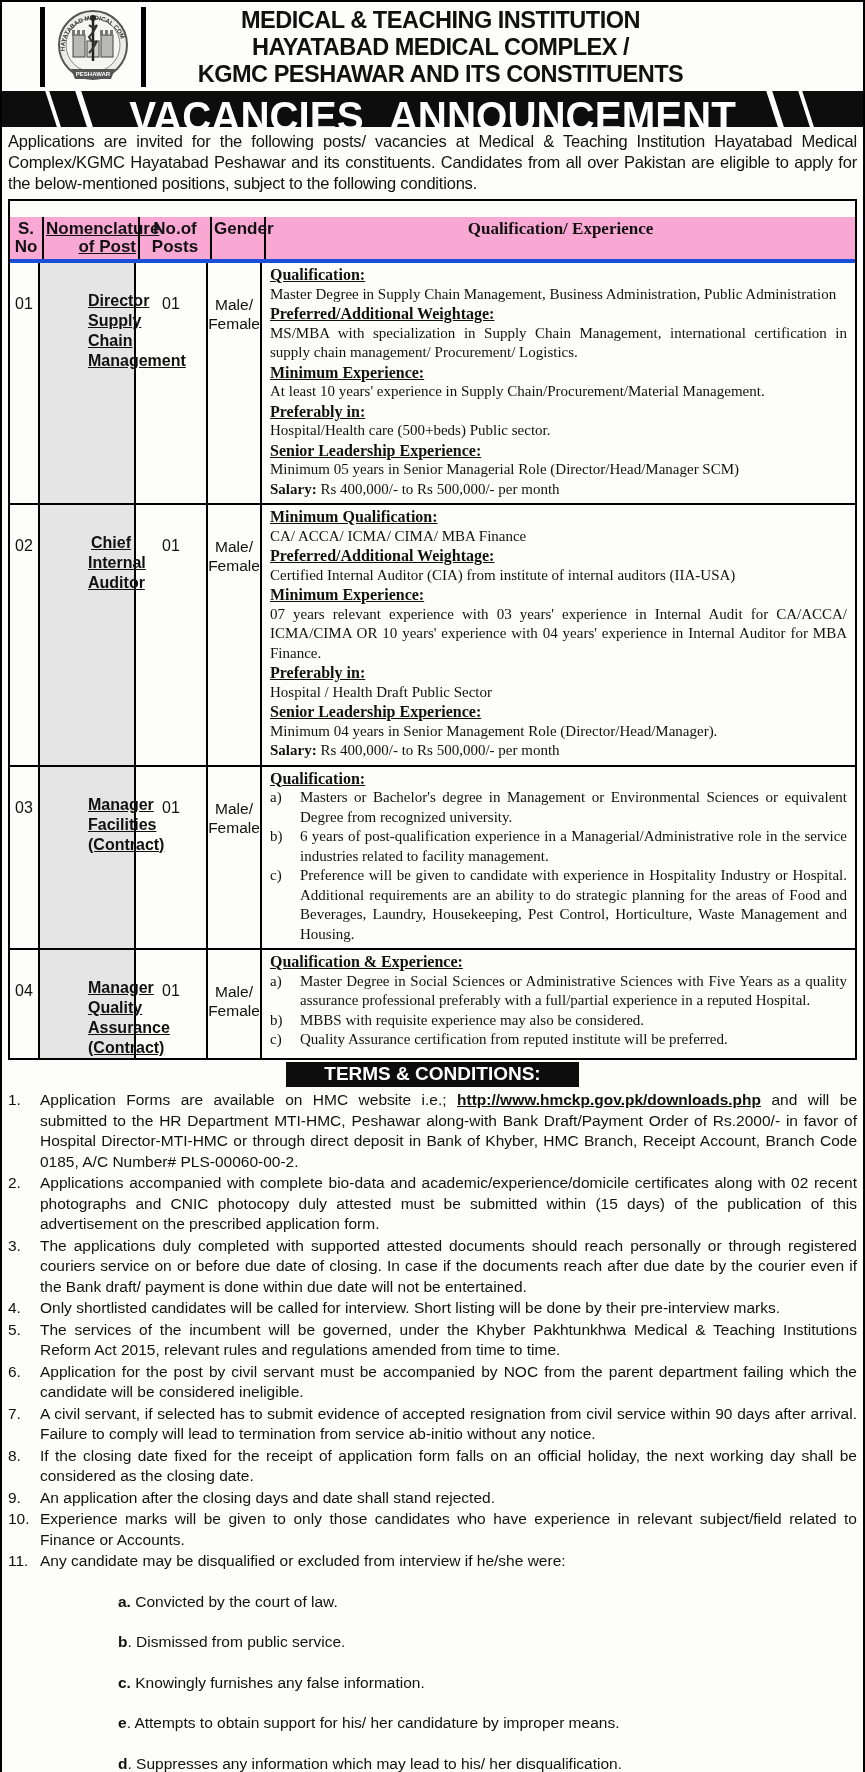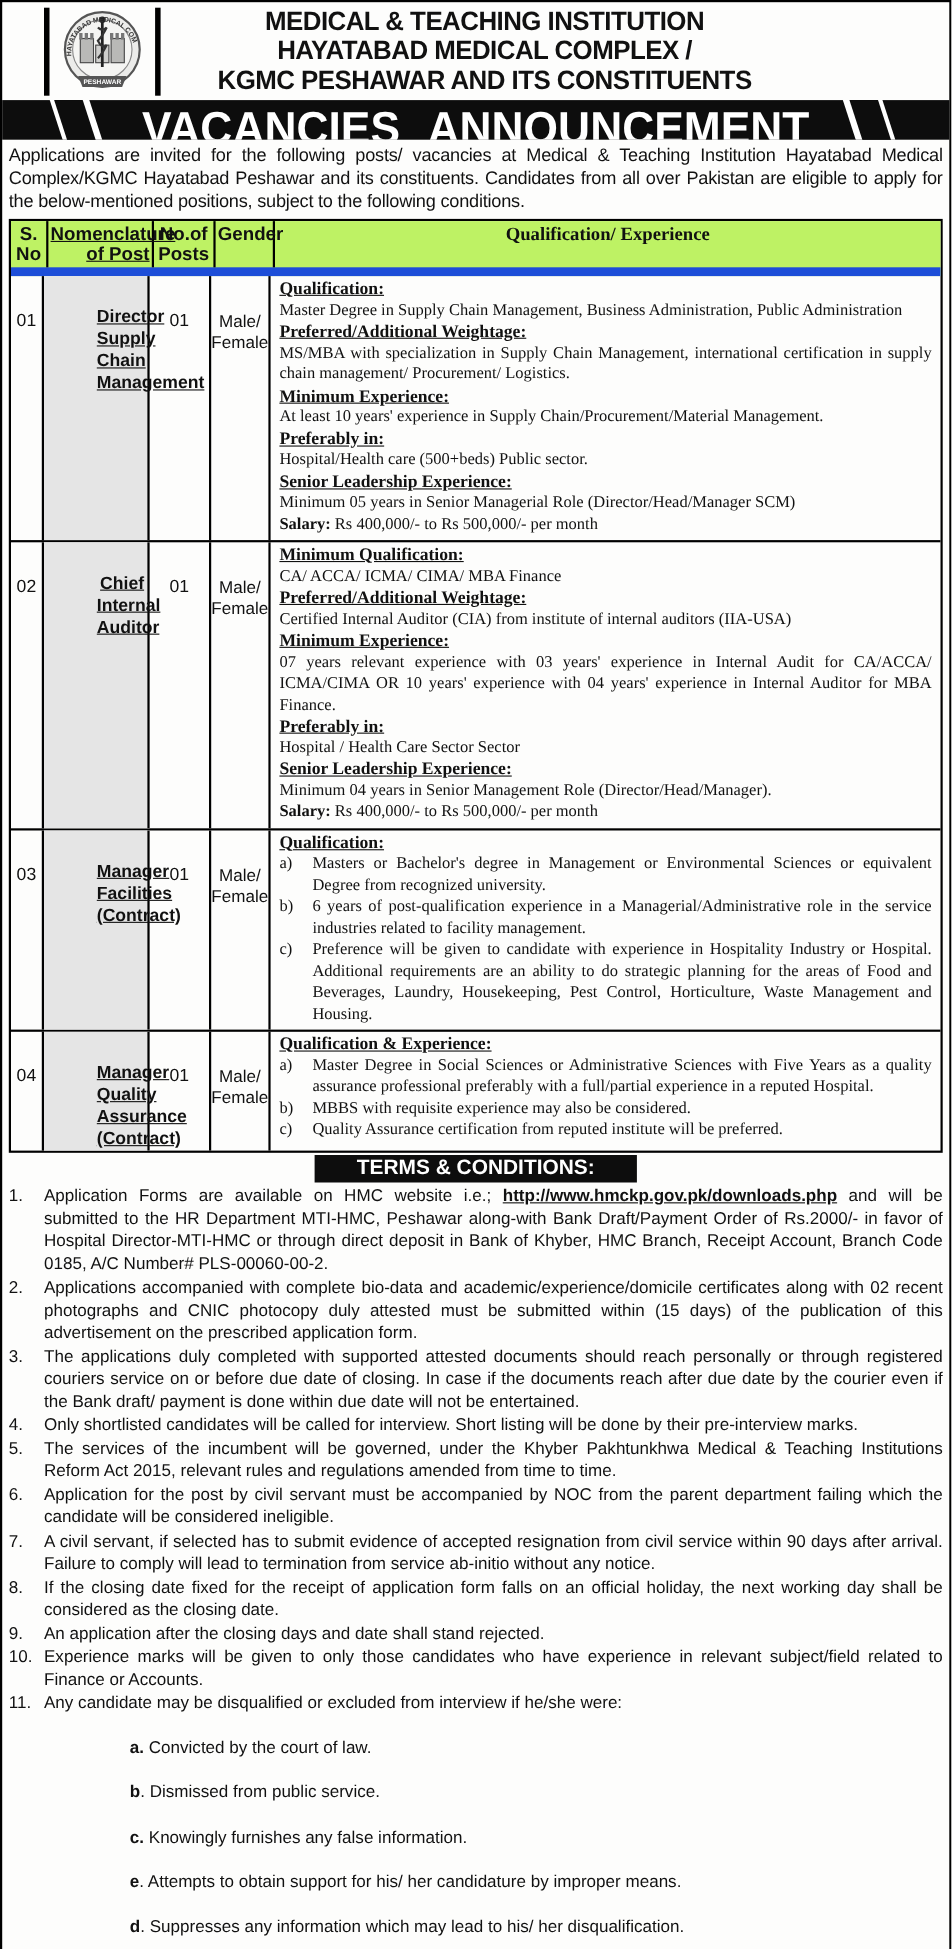--- a/index.html
+++ b/index.html
@@ -13,29 +13,29 @@
   .hdr-titles .t{font-weight:bold;font-size:24px;line-height:27px;letter-spacing:-0.5px;transform:scaleX(.98);transform-origin:center;}
   
   .banner{position:relative;height:36px;background:#0d0d0d;overflow:hidden;margin:2px 0 0 0;}
   .banner .slash{position:absolute;top:-8px;height:70px;width:12px;background:#fff;transform:skewX(18deg);}  .banner .s2{left:52px;width:26px;background:#0d0d0d;border-left:4px solid #fff;border-right:6px solid #fff;} .banner .s4{right:52px;width:26px;background:#0d0d0d;border-left:6px solid #fff;border-right:4px solid #fff;}
   .banner .btxt{position:absolute;left:0;right:0;top:2px;text-align:center;color:#fff;font-weight:bold;
         font-size:42px;letter-spacing:0px;word-spacing:16px;transform:scaleX(.96);transform-origin:center;}
   
   .intro{padding:4px 6px 5px 6px;font-size:16.5px;line-height:21px;text-align:justify;letter-spacing:-0.2px;}
   
   .vtable{margin:0 6px;border:2px solid #000;}
-  .thead{display:flex;background:#bef264;border-bottom:8px solid #1d4ed8;font-weight:bold;text-align:center;}
+  .thead{display:flex;background:#f9a8d4;border-bottom:4px solid #1d4ed8;font-weight:bold;text-align:center;margin-top:16px;}
   .thead>div{padding:3px 2px;font-size:17px;line-height:18px;}
   .trow{display:flex;border-bottom:2px solid #000;}
   .trow:last-child{border-bottom:none;}
   .c-sno{width:28px;flex:none;border-right:2px solid #000;display:flex;justify-content:center;padding-top:32px;font-size:16px;}
   .thead .c-sno{padding-top:3px;align-items:flex-start;}
   .c-post{width:96px;flex:none;border-right:2px solid #000;text-align:right;font-weight:bold;font-size:16px;line-height:20px;padding:28px 3px 0 3px;box-sizing:border-box;text-decoration:underline;}
   .trow .c-post{background:#e5e5e5;padding-left:48px;}
-  .c-posts{width:56px;flex:none;border-right:2px solid #000;text-align:center;padding-top:32px;font-size:16px;box-sizing:border-box;}
+  .c-posts{width:72px;flex:none;border-right:2px solid #000;text-align:center;padding-top:32px;font-size:16px;box-sizing:border-box;}
   .c-gender{width:54px;flex:none;border-right:2px solid #000;text-align:center;padding-top:32px;font-size:15.5px;line-height:19px;box-sizing:border-box;}
   .c-qual{flex:1;padding:2px 8px 4px 8px;font-size:15px;line-height:19.5px;box-sizing:border-box;font-family:Liberation Serif, serif;}
   .thead .c-post,.thead .c-posts,.thead .c-gender{padding-top:3px;font-weight:bold;background:none;}
   .thead .c-qual{text-align:center;font-weight:bold;padding-top:3px;}
   .row-1{min-height:186px;} .row-2{min-height:226px;} .row-3{min-height:162px;} .row-4{min-height:90px;}
   .qh{font-weight:bold;text-decoration:underline;font-size:16px;}
   .qp{text-align:justify;}
   .qli{display:flex;}
   .qli .ql{width:30px;flex:none;}
   .qli .qt{flex:1;text-align:justify;}
@@ -138,21 +138,21 @@
           <div class="c-posts">01</div>
           <div class="c-gender">Male/ Female</div>
           <div class="c-qual">
             <div class="qh">Minimum Qualification:</div>
             <div class="qp">CA/ ACCA/ ICMA/ CIMA/ MBA Finance</div>
             <div class="qh">Preferred/Additional Weightage:</div>
             <div class="qp">Certified Internal Auditor (CIA) from institute of internal auditors (IIA-USA)</div>
             <div class="qh">Minimum Experience:</div>
             <div class="qp">07 years relevant experience with 03 years' experience in Internal Audit for CA/ACCA/ ICMA/CIMA OR 10 years' experience with 04 years' experience in Internal Auditor for MBA Finance.</div>
             <div class="qh">Preferably in:</div>
-            <div class="qp">Hospital / Health Care Sector Sector</div>
+            <div class="qp">Hospital / Health Draft Public Sector</div>
             <div class="qh">Senior Leadership Experience:</div>
             <div class="qp">Minimum 04 years in Senior Management Role (Director/Head/Manager).</div>
             <div class="qp"><b>Salary:</b> Rs 400,000/- to Rs 500,000/- per month</div>
           </div>
         </div>
         <div class="trow row-3">
           <div class="c-sno">03</div>
           <div class="c-post">Manager Facilities (Contract)</div>
           <div class="c-posts">01</div>
           <div class="c-gender">Male/ Female</div>

